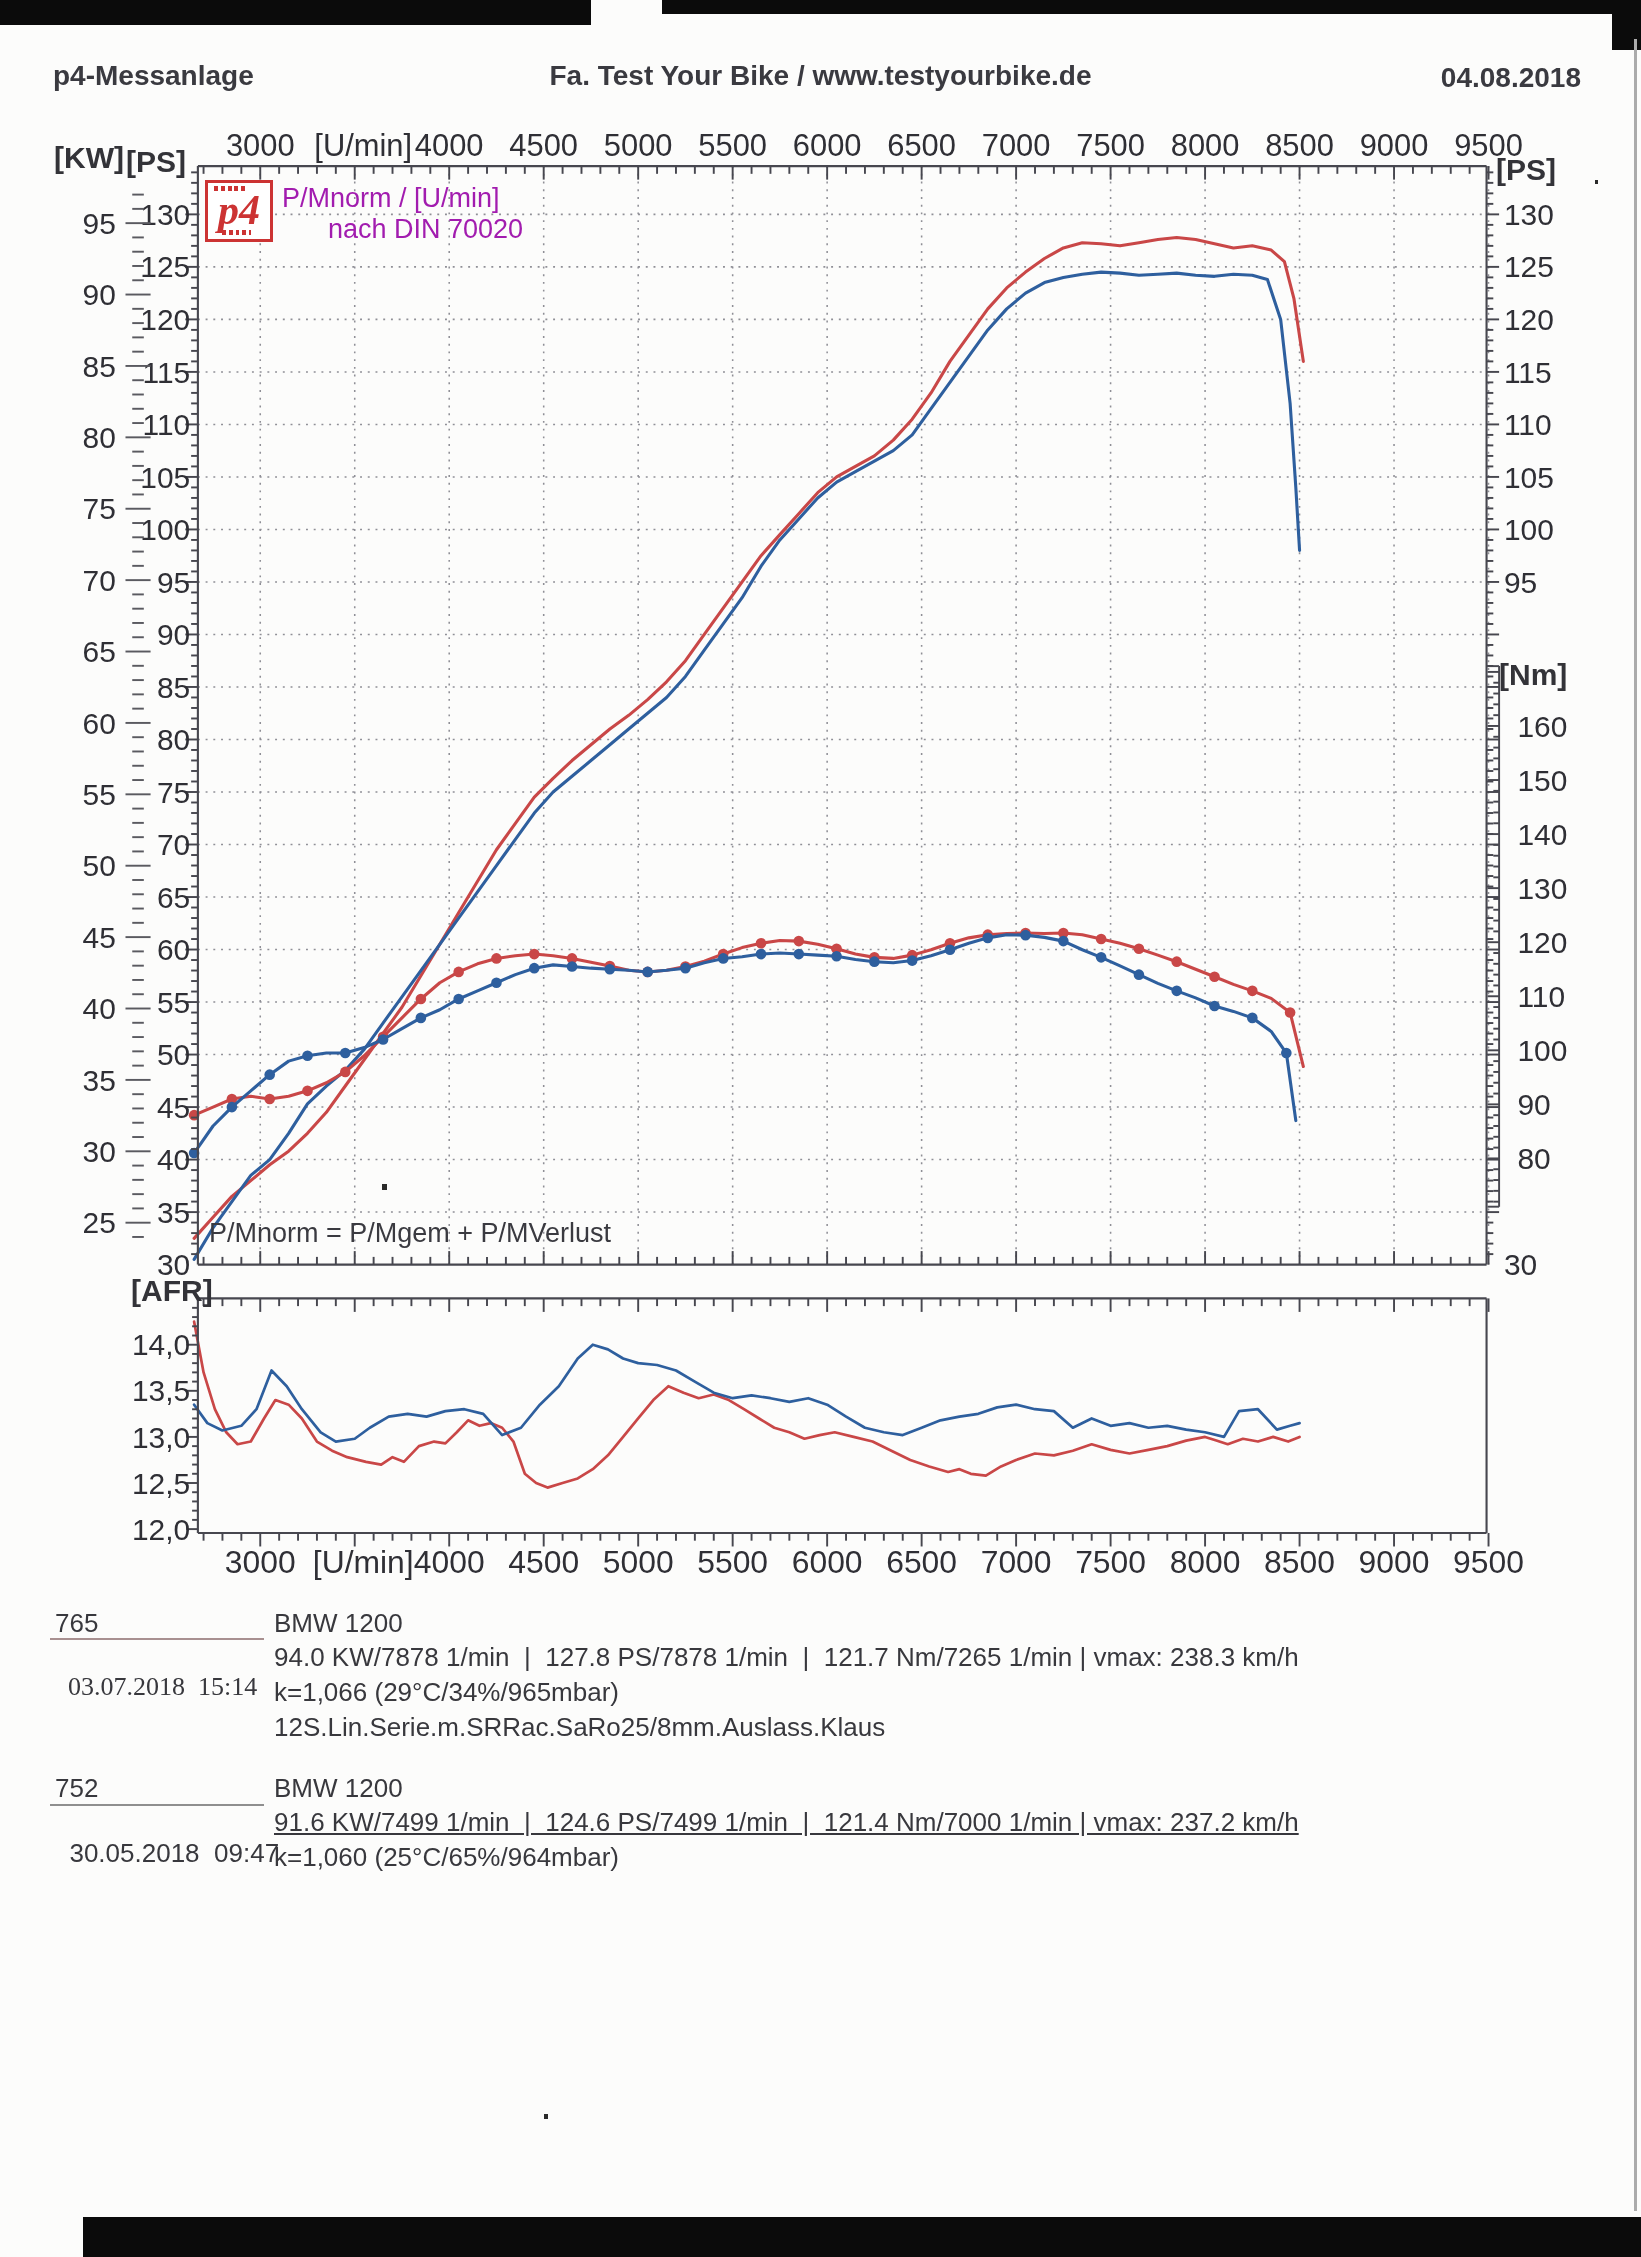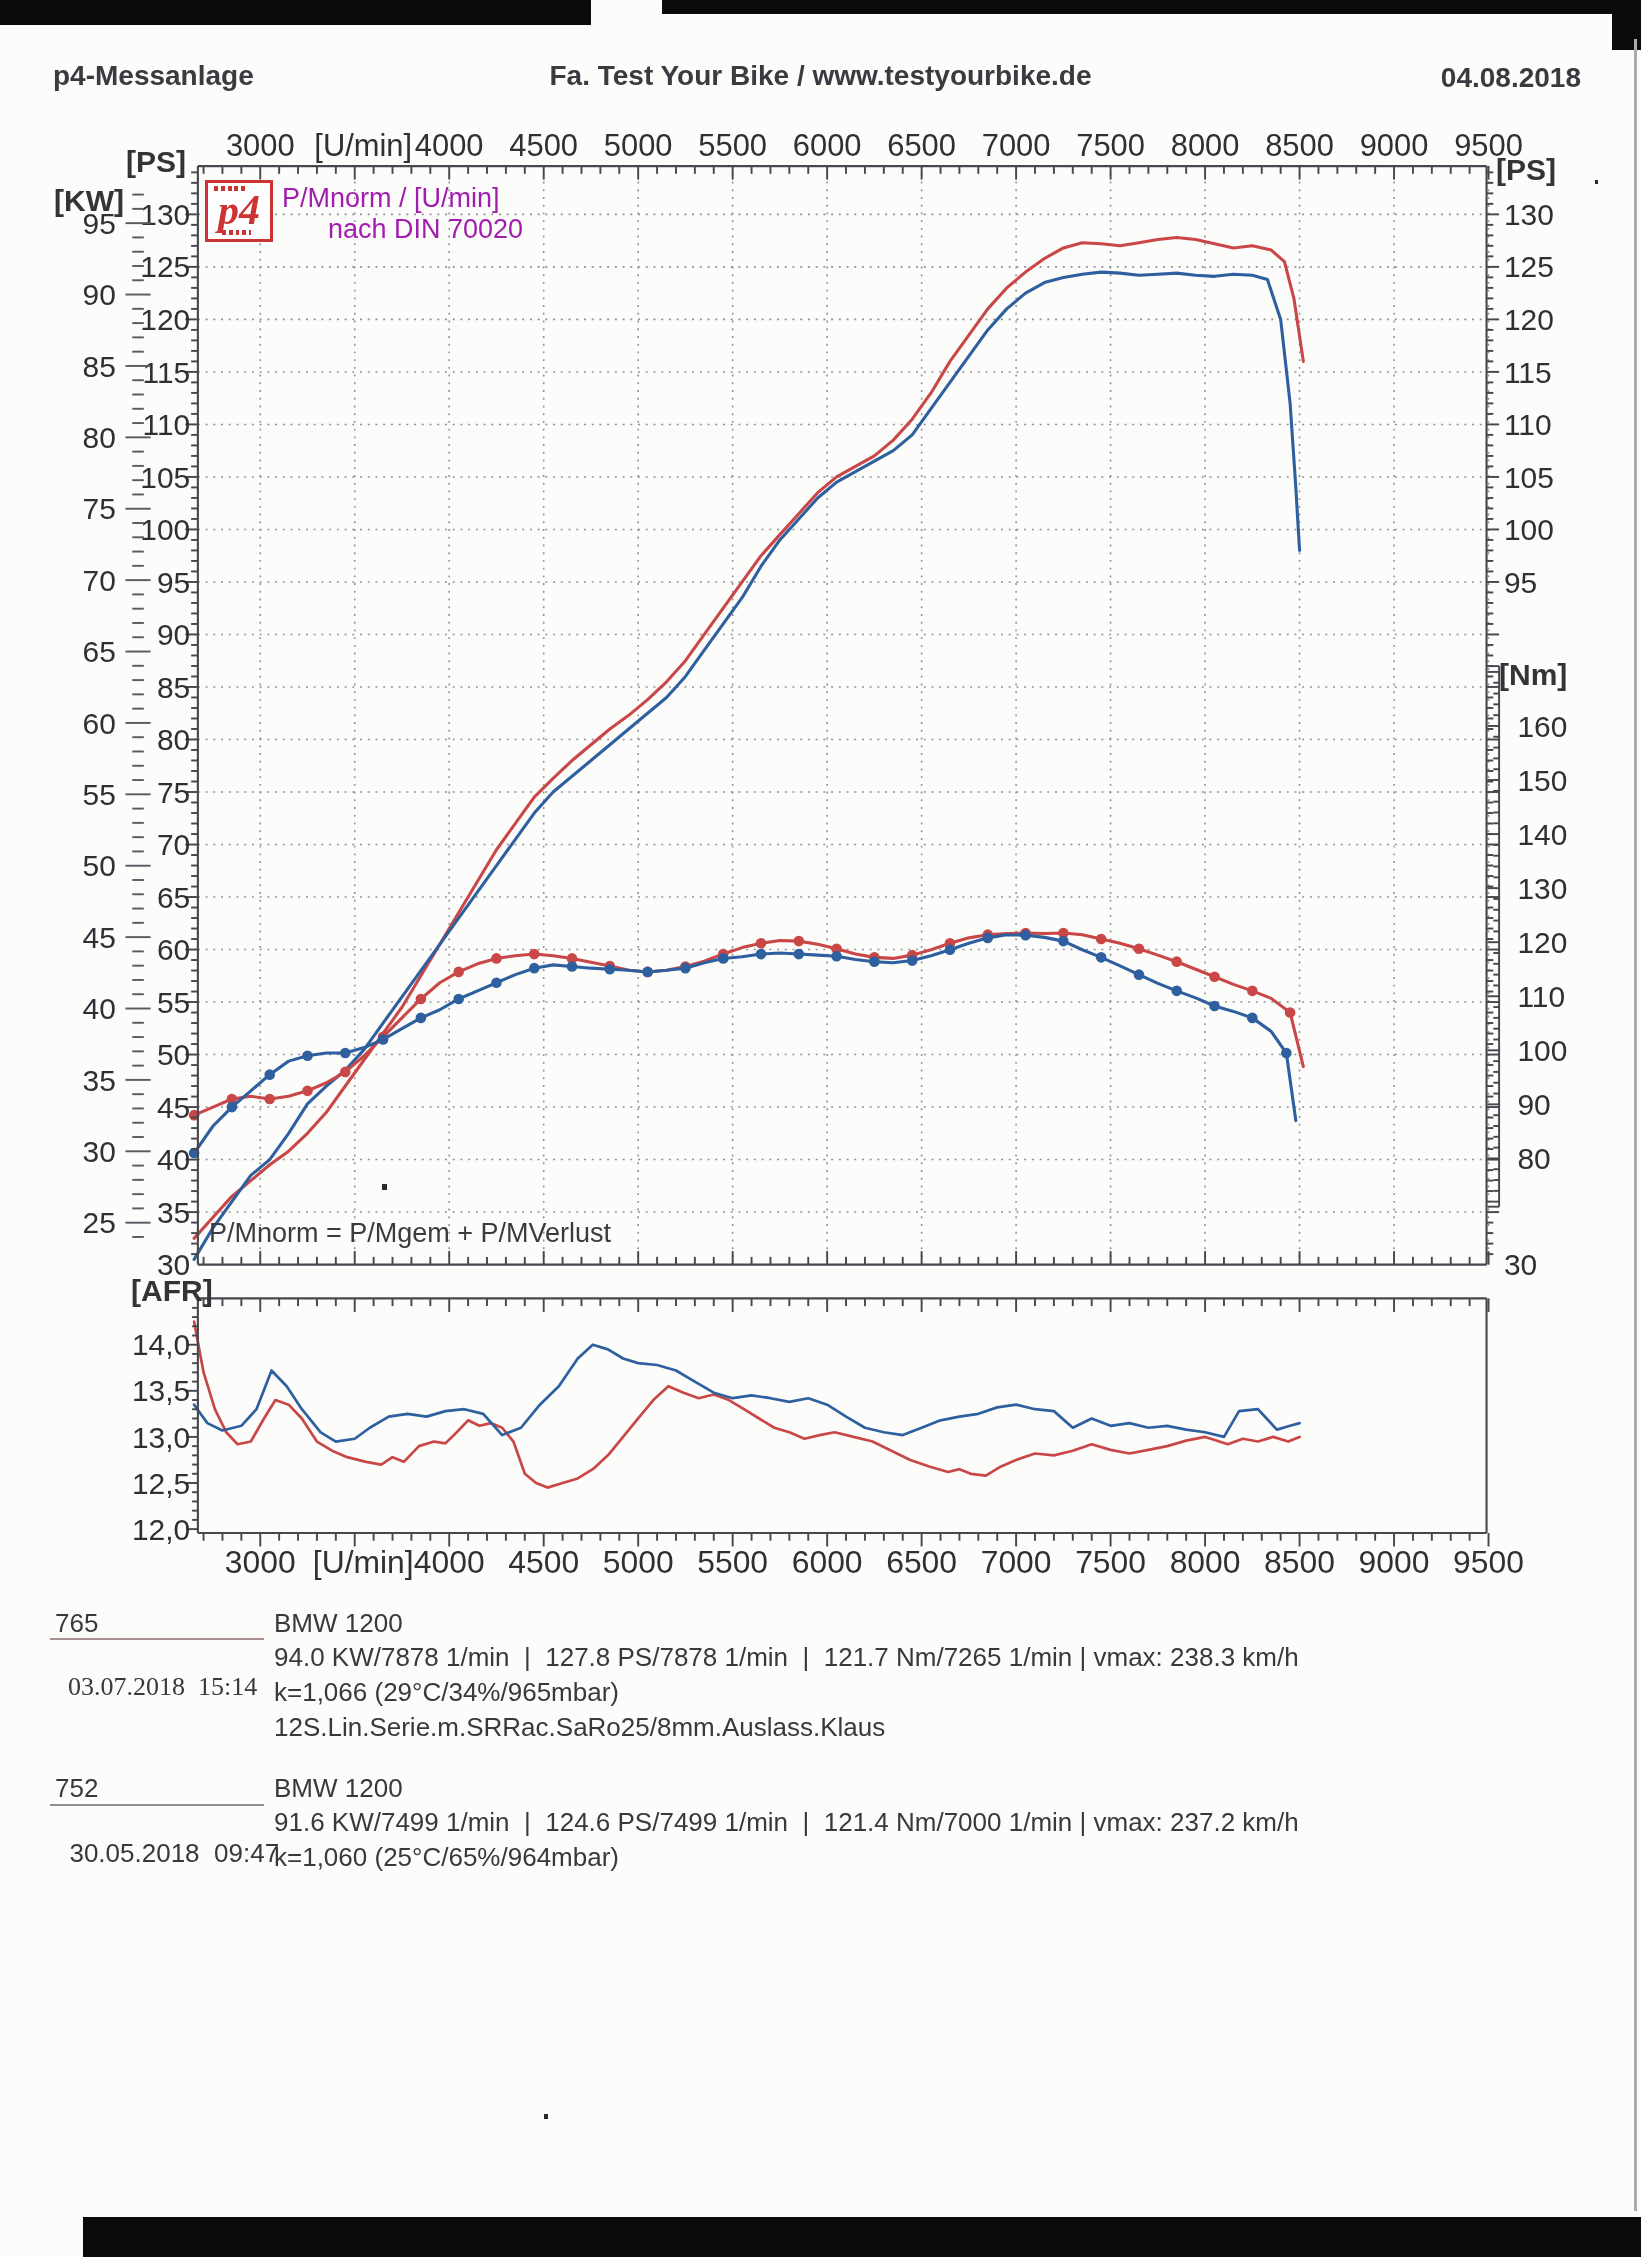--- a/index.html
+++ b/index.html
@@ -866,21 +866,21 @@
       <text x="197" y="1451.75" font-size="31" text-anchor="end" fill="#2f2f35" font-family="Liberation Sans, DejaVu Sans, sans-serif" font-weight="400">13,5</text>
       <text x="197" y="1499.5" font-size="31" text-anchor="end" fill="#2f2f35" font-family="Liberation Sans, DejaVu Sans, sans-serif" font-weight="400">13,0</text>
       <text x="197" y="1547.25" font-size="31" text-anchor="end" fill="#2f2f35" font-family="Liberation Sans, DejaVu Sans, sans-serif" font-weight="400">12,5</text>
       <text x="197" y="1595" font-size="31" text-anchor="end" fill="#2f2f35" font-family="Liberation Sans, DejaVu Sans, sans-serif" font-weight="400">12,0</text>
     </svg>
 
 <div class="abs hdr" style="left:53px;top:60px;">p4-Messanlage</div>
 <div class="abs hdr" id="header-center">Fa. Test Your Bike / www.testyourbike.de</div>
 <div class="abs hdr" style="right:60px;top:62px;">04.08.2018</div>
 
-<div class="abs unit-label" style="left:54px;top:141px;margin-top:43px;">[KW]</div>
+<div class="abs unit-label" style="left:54px;top:141px;">[KW]</div>
 <div class="abs unit-label" style="left:126px;top:145px;">[PS]</div>
 <div class="abs unit-label" style="left:1496px;top:153px;">[PS]</div>
 <div class="abs unit-label" style="left:1499px;top:658px;">[Nm]</div>
 <div class="abs unit-label" style="left:131px;top:1274px;">[AFR]</div>
 
 <div class="abs" id="legend-box">
   <div id="legend-logo">p4</div>
   <div class="logo-flourish" style="left:5.8px;top:2.9px;width:33px;"></div>
   <div class="logo-flourish" style="left:13.5px;bottom:3.9px;width:29px;"></div>
 </div>
@@ -898,17 +898,17 @@
 <div class="abs runrow" style="left:274px;top:1642px;">94.0 KW/7878 1/min  |  127.8 PS/7878 1/min  |  121.7 Nm/7265 1/min | vmax: 238.3 km/h</div>
 <div class="abs runrow" style="left:274px;top:1677px;">k=1,066 (29°C/34%/965mbar)</div>
 <div class="abs runrow" style="left:274px;top:1712px;">12S.Lin.Serie.m.SRRac.SaRo25/8mm.Auslass.Klaus</div>
 
 <div class="abs runrow" style="left:55px;top:1773px;">752</div>
 <div class="abs runrow" style="left:274px;top:1773px;">BMW 1200</div>
 <div class="run-underline" style="left:50px;top:1804px;width:214px;background:#8f8f8f;"></div>
 <div class="abs runrow" style="left:55px;top:1807px;">
   <span>30.05.2018</span><span>  </span><span>09:47</span>
 </div>
-<div class="abs runrow" style="left:274px;top:1807px;">91.6 KW/7499 1/min  |  124.6 PS/7499 1/min  |  121.4 Nm/7000 1/min | vmax: 237.2 km/h</div>
+<div class="abs runrow" style="left:274px;top:1807px;text-decoration:underline;">91.6 KW/7499 1/min  |  124.6 PS/7499 1/min  |  121.4 Nm/7000 1/min | vmax: 237.2 km/h</div>
 <div class="abs runrow" style="left:274px;top:1842px;">k=1,060 (25°C/65%/964mbar)</div>
 
 </div>
 
 
 </body></html>

